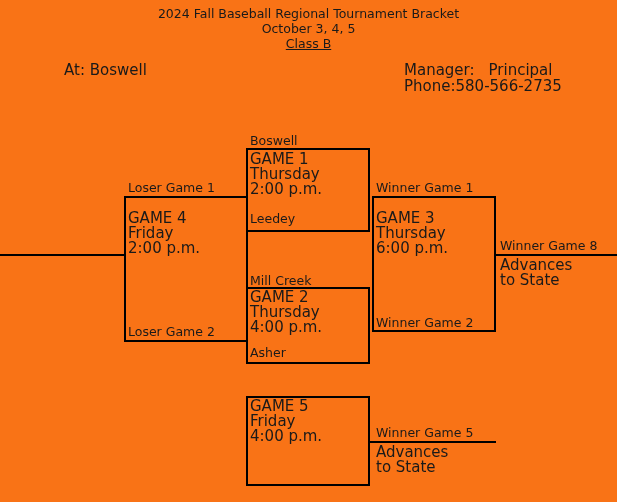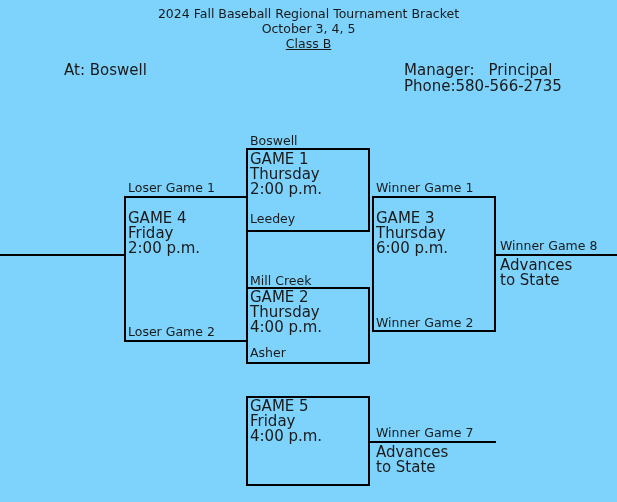--- a/index.html
+++ b/index.html
@@ -9,21 +9,21 @@
   }
   body {
     font-family: "DejaVu Sans", sans-serif;
     color: #1a1a1a;
   }
   #bracket-page {
     position: relative;
     width: 617px;
     height: 502px;
     overflow: hidden;
-    background: #7dd3fc;
+    background: #f97316;
   }
 
   
   .hdr {
     position: absolute;
     left: 0;
     width: 617px;
     text-align: center;
     font-size: 12.5px;
     line-height: 15px;
@@ -138,19 +138,19 @@
   </div>
 
   <div class="gamebox" style="left:246px; top:396px; width:124px; height:90px;"></div>
   <div class="txt-multi" style="left:250px; top:399px;">
     <div>GAME 5</div>
     <div>Friday</div>
     <div>4:00 p.m.</div>
   </div>
 
   <div class="line-h" style="left:370px; top:441px; width:126px;"></div>
-  <div class="txt" style="left:376px; top:425px;">Winner Game 7</div>
+  <div class="txt" style="left:376px; top:425px;">Winner Game 5</div>
   <div class="txt-multi" style="left:376px; top:445px;">
     <div>Advances</div>
     <div>to State</div>
   </div>
 
 </div>
 
 </body></html>

